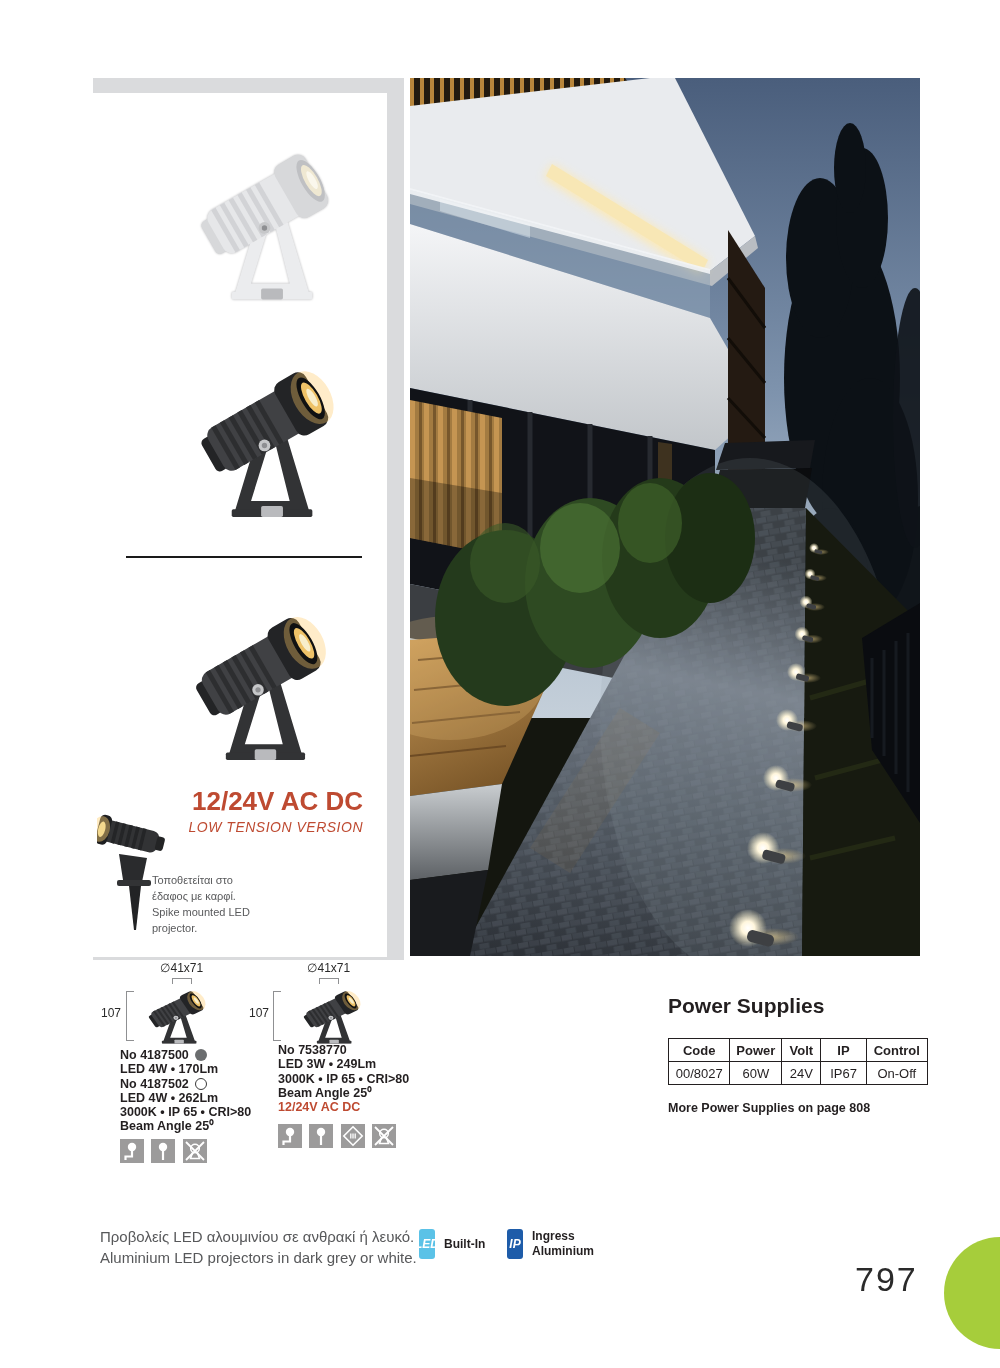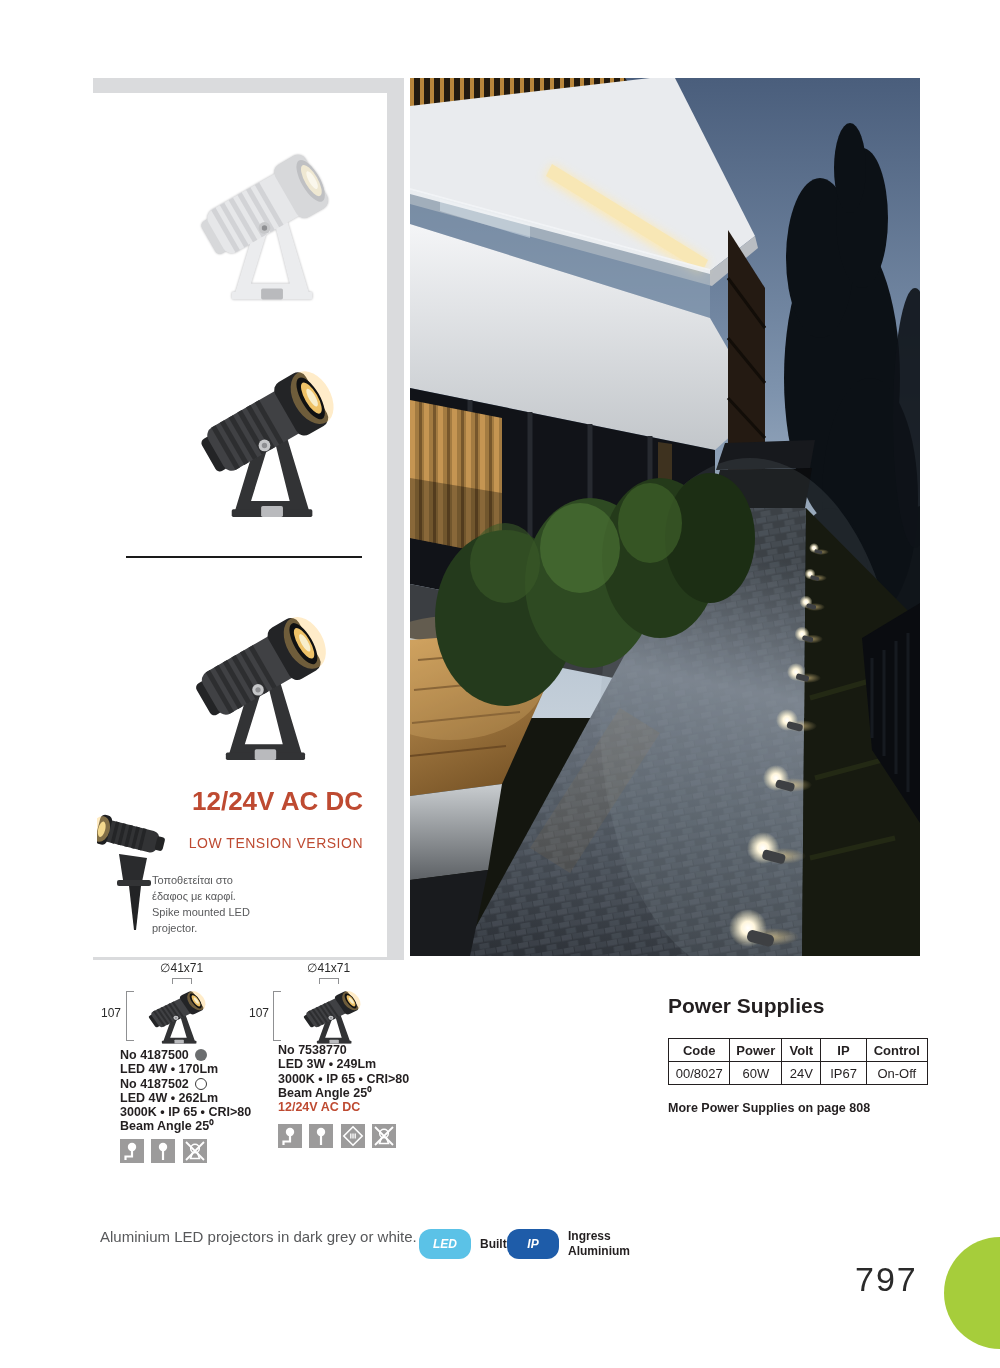--- a/index.html
+++ b/index.html
@@ -13,21 +13,21 @@
          border-bottom:3px solid #dadbdd;}
   .divider{position:absolute;left:126px;top:556px;width:236px;height:2px;background:#1a1a1a;}
 
   .proj-dark{--stand:#323335;--body:#404144;--ribs:#2d2e30;--dk:#232426;--bezel:#101112;
              --lensA:#eec268;--lensB:#f8eecb;--glow:rgba(255,200,100,.35);}
   .proj-white{--stand:#ebecee;--body:#e6e7e9;--ribs:#d2d3d6;--dk:#d7d8da;--bezel:#bfc0c3;
              --lensA:#efe8d2;--lensB:#faf7ec;--glow:rgba(0,0,0,0);filter:drop-shadow(0 0 1px #b8b8ba);}
 
   .lowten{position:absolute;left:158px;top:786px;width:205px;text-align:right;}
   .lowten-title{font-size:26px;font-weight:bold;color:#be4a31;letter-spacing:0px;}
-  .lowten-sub{font-size:14px;color:#be4a31;margin-top:18px;letter-spacing:.5px;}
+  .lowten-sub{font-size:14px;color:#be4a31;margin-top:2px;letter-spacing:.5px;font-style:italic;}
   .spike-note{position:absolute;left:152px;top:872px;width:112px;font-size:11px;line-height:16px;color:#58595b;}
 
   
   .dim-label{position:absolute;font-size:12px;color:#2a2a2a;}
   .brk-h{position:absolute;width:20px;height:6px;border:1.5px solid #8f9092;border-bottom:none;box-sizing:border-box;}
   .brk-v{position:absolute;width:8px;height:50px;border:1.5px solid #8f9092;border-right:none;box-sizing:border-box;}
 
   
   .spec-col{position:absolute;font-size:12.5px;font-weight:bold;line-height:14.3px;color:#231f20;}
   .spec-line{white-space:nowrap;}
@@ -43,21 +43,21 @@
   .ps-title{font-size:21px;font-weight:bold;}
   .ps-sub{font-size:21px;font-style:italic;margin-top:3px;}
   .ps table{border-collapse:collapse;margin-top:20px;}
   .ps th,.ps td{border:1.5px solid #231f20;text-align:center;font-size:13px;padding:2px 4px;height:18px;}
   .ps th{font-weight:bold;}
   .ps-note{font-size:12.5px;font-weight:bold;margin-top:16px;}
 
   
   .foot-desc{position:absolute;left:100px;top:1226px;font-size:15px;line-height:21px;color:#57585a;}
   .badge-group{position:absolute;top:1229px;display:flex;align-items:center;gap:9px;}
-  .badge{width:52px;height:30px;border-radius:12px;display:flex;align-items:center;justify-content:center;
+  .badge{width:16px;height:30px;border-radius:3px;display:flex;align-items:center;justify-content:center;
          color:#fff;font-weight:bold;font-style:italic;font-size:12px;}
   .badge-text{font-size:12px;font-weight:bold;color:#231f20;line-height:15px;}
   .pagenum{position:absolute;left:855px;top:1260px;font-size:34px;letter-spacing:2px;color:#2a2a2a;}
   .green-circle{position:absolute;left:944px;top:1237px;width:112px;height:112px;border-radius:50%;background:#a6cd3b;}
 </style>
 </head>
 <body>
 
 <div class="page">
 
@@ -377,20 +377,21 @@
           <td>24V</td>
           <td>IP67</td>
           <td>On-Off</td>
         </tr>
       </tbody>
     </table>
     <div class="ps-note">More Power Supplies on page 808</div>
   </div>
 
   <div class="foot-desc">
+    <div>Προβολείς LED αλουμινίου σε ανθρακί ή λευκό.</div>
     <div>Aluminium LED projectors in dark grey or white.</div>
   </div>
 
   <div class="badge-group" style="left:419px">
     <span class="badge" style="background:#5bc2e7">LED</span>
     <span class="badge-text">Built-In</span>
   </div>
 
   <div class="badge-group" style="left:507px">
     <span class="badge" style="background:#1e5ca9;font-style:italic">IP</span>

